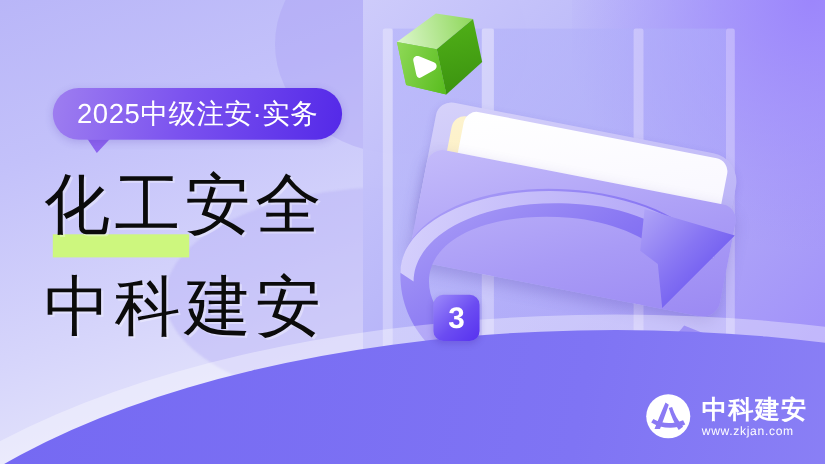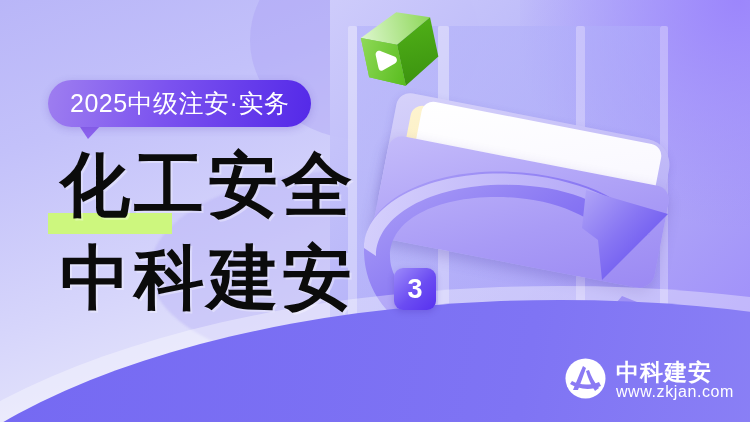--- a/index.html
+++ b/index.html
@@ -117,25 +117,25 @@
     border-right:14px solid transparent;
     border-top:15px solid #8c63ef;
   }
 
   .hl{
     position:absolute;left:48px;top:213px;width:124px;height:21px;
     background:#cdf77e;
   }
 
   .title1,.title2{
-    position:absolute;left:60px;
+    position:absolute;left:40px;
     color:#0b0b0b;
     font-family:"Liberation Serif","DejaVu Serif",serif;
-    font-weight:bold;
-    font-size:70px;line-height:62px;
+    font-weight:normal;
+    font-size:60px;line-height:62px;
     letter-spacing:4px;
     white-space:nowrap;
     text-shadow:2px 2px 0 rgba(255,255,255,.35);
   }
   .title1{top:155px;}
   .title2{top:248px;}
 
   .num-badge{
     position:absolute;left:394px;top:268px;
     width:42px;height:42px;border-radius:9px;
@@ -154,21 +154,21 @@
     display:flex;align-items:center;gap:9px;
   }
   .logo-mark{width:43px;height:43px;flex:0 0 43px;}
   .logo-mark svg{width:100%;height:100%;display:block;}
   .logo-text{display:flex;flex-direction:column;gap:2px;}
   .logo-name{
     color:#ffffff;font-size:23px;font-weight:bold;letter-spacing:1px;
     font-family:"Liberation Sans","DejaVu Sans",sans-serif;line-height:24px;
   }
   .logo-url{
-    color:#ffffff;font-size:16px;letter-spacing:.6px;
+    color:#ffffff;font-size:11px;letter-spacing:.6px;
     font-family:"Liberation Sans","DejaVu Sans",sans-serif;line-height:12px;
   }
 </style>
 </head>
 <body>
 
 <div class="banner">
 
   <div class="blob2"></div>
   <div class="blob1"></div>

